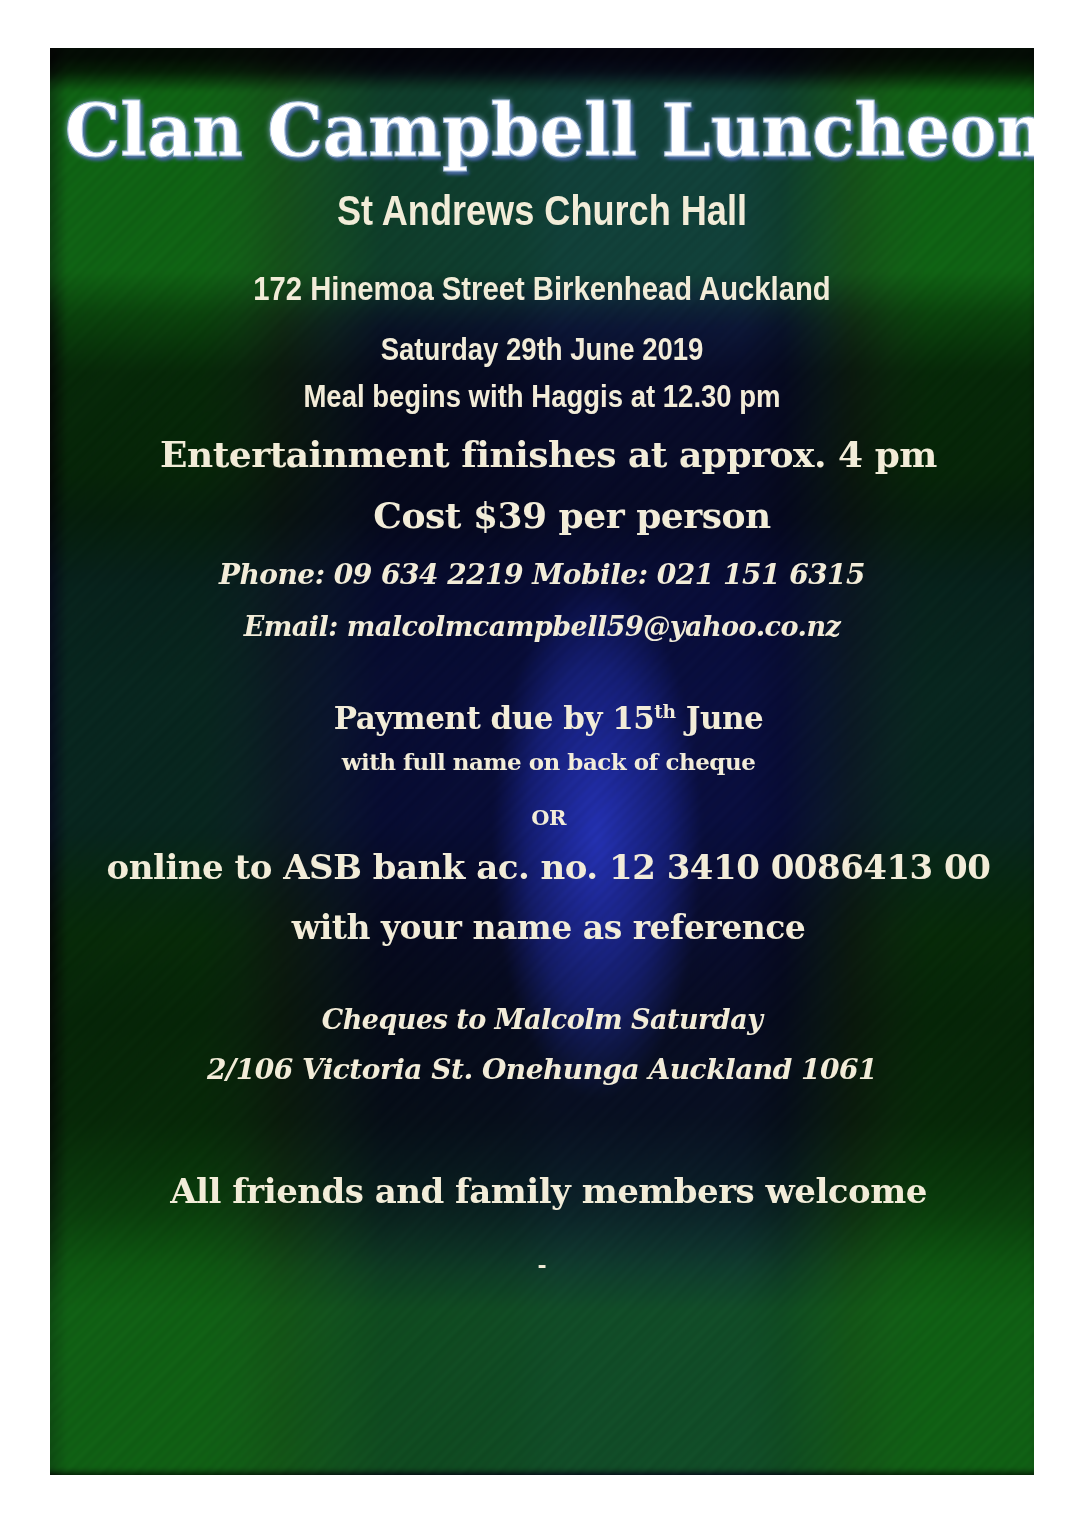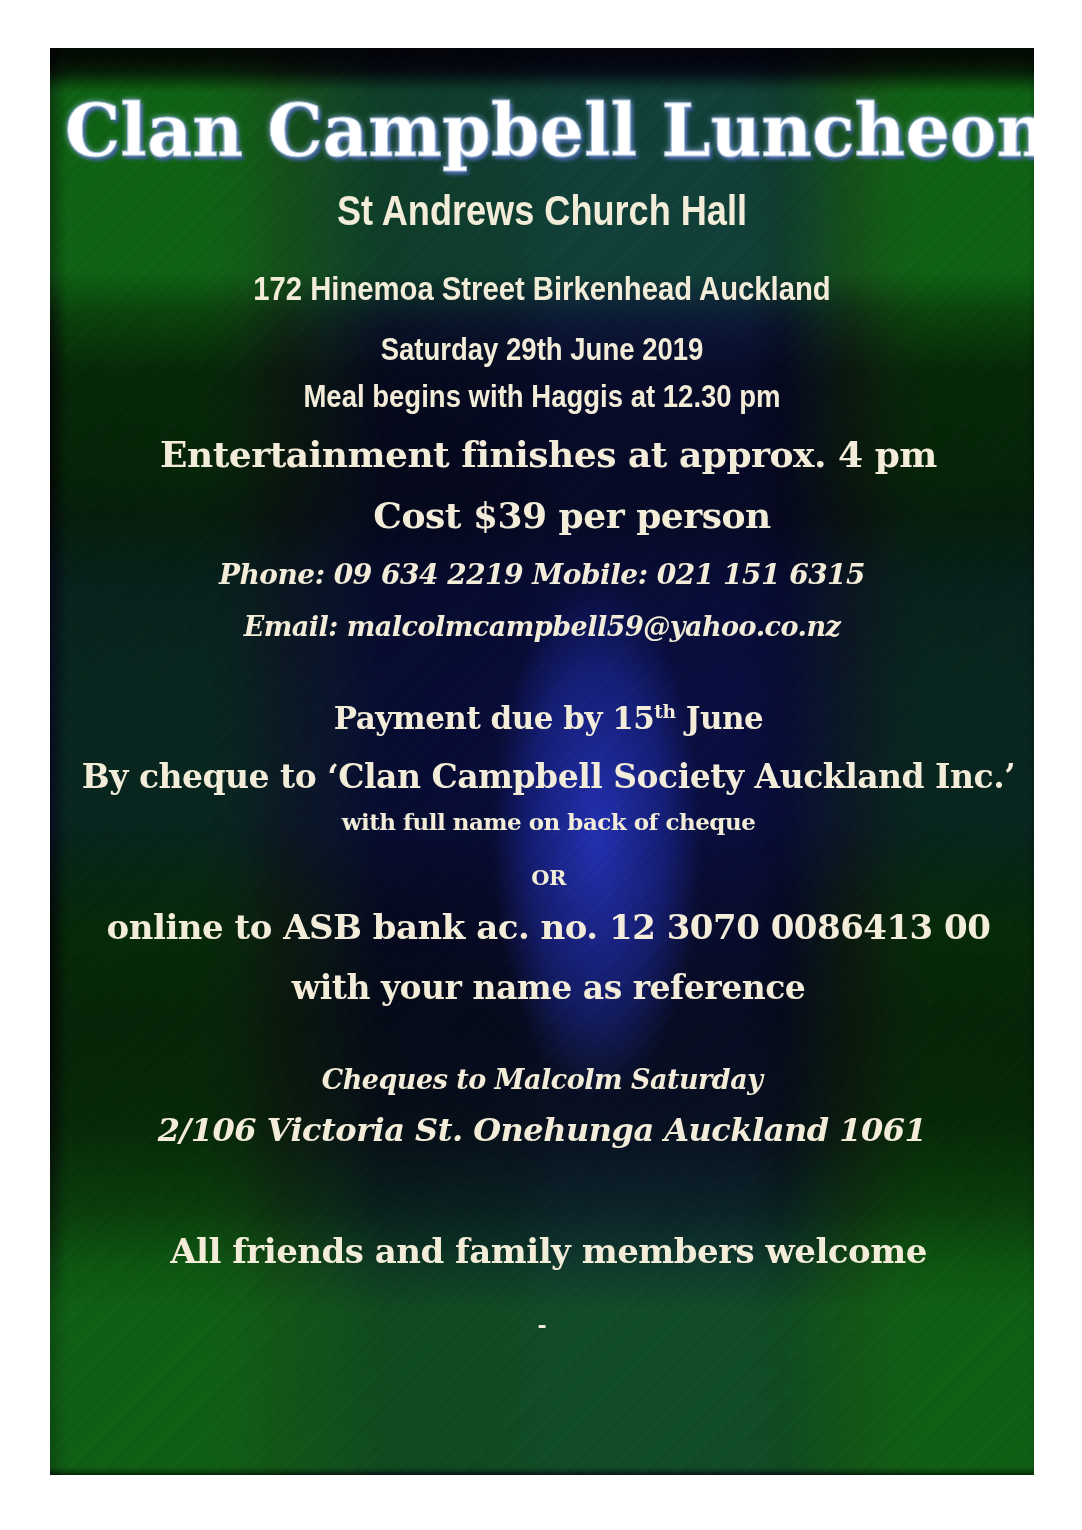--- a/index.html
+++ b/index.html
@@ -74,21 +74,21 @@
   .phone{font-size:28px;line-height:32px;margin-top:23px;}
   .email{font-size:27px;line-height:31px;margin-top:20px;}
   .payment{font-size:31px;line-height:36px;margin-top:52px;}
   .payment sup{font-size:0.6em;}
   .cheque{font-size:33px;line-height:38px;margin-top:22px;}
   .fullname{font-size:23px;line-height:36px;margin-top:8px;}
   .or{font-size:21px;line-height:24px;margin-top:26px;}
   .online{font-size:34px;line-height:39px;margin-top:18px;}
   .reference{font-size:33px;line-height:38px;margin-top:22px;}
   .chequesto{font-size:27px;line-height:31px;margin-top:57px;}
-  .address2{font-size:32px;line-height:32px;margin-top:19px;}
+  .address2{font-size:28px;line-height:32px;margin-top:19px;}
   .welcome{font-size:34px;line-height:39px;margin-top:86px;}
   .dash{font-size:22px;line-height:25px;margin-top:42px;font-weight:700;}
 </style>
 </head>
 <body>
 
 <div class="page">
   <div class="flyer">
     <div class="content">
 
@@ -106,27 +106,26 @@
 
       <div class="line serifb cost">Cost $39 per person</div>
 
 
       <div class="line ital phone">Phone: 09 634 2219 Mobile: 021 151 6315</div>
 
       <div class="line ital email">Email: malcolmcampbell59@yahoo.co.nz</div>
 
       <div class="line serifb payment"><span>Payment due by 15</span><sup>th</sup><span> June</span></div>
 
-      <div class="line serifb cheque">By cheque to ‘Clan Campbell Society Auckland Inc.’</div>
 
       <div class="line serifb fullname">with full name on back of cheque</div>
 
       <div class="line serifb or">OR</div>
 
-      <div class="line serifb online">online to ASB bank ac. no. 12 3070 0086413 00</div>
+      <div class="line serifb online">online to ASB bank ac. no. 12 3410 0086413 00</div>
 
       <div class="line serifb reference">with your name as reference</div>
 
       <div class="line ital chequesto">Cheques to Malcolm Saturday</div>
 
       <div class="line ital address2">2/106 Victoria St. Onehunga Auckland 1061</div>
 
       <div class="line serifb welcome">All friends and family members welcome</div>
 
       <div class="line dash">-</div>

